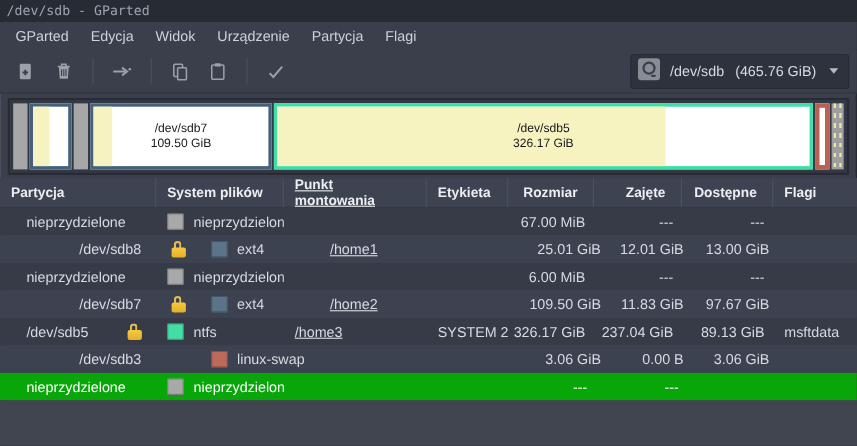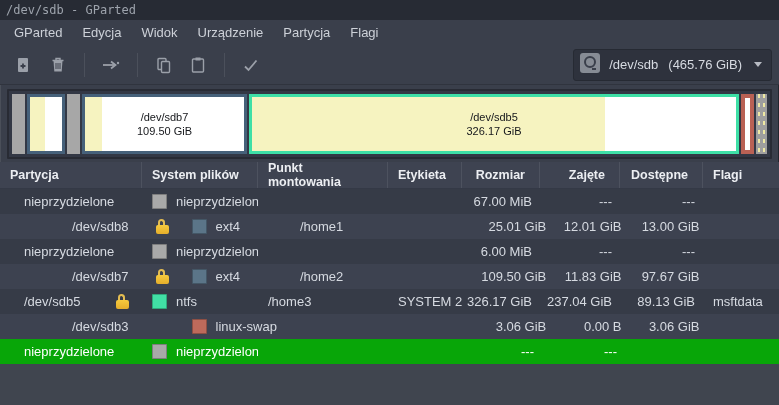--- a/index.html
+++ b/index.html
@@ -61,21 +61,21 @@
   .th:last-child{border-right:none;}
   .trow{height:25px;display:flex;align-items:flex-start;flex:none;color:#D6DAE1;font-size:13px;}
   .trow.odd{background:#363B47;}
   .trow.even{background:#3D4250;padding-left:48px;}
   .trow.selected{background:#08A608;color:#FFFFFF;}
   .td{display:flex;align-items:center;height:100%;box-sizing:border-box;padding:0 8px 0 10px;
       overflow:hidden;white-space:nowrap;}
   
   .c-part{width:142px;}
   .c-fs{width:116px;}
-  .c-mount{width:130px;}
+  .c-mount{width:130px;text-decoration:underline;}
   .c-label{width:74px;}
   .c-size{width:78px;justify-content:flex-end;}
   .c-used{width:80px;justify-content:flex-end;}
   .c-free{width:83px;justify-content:flex-end;}
   .c-flags{width:76px;}
   .th.c-size,.th.c-used,.th.c-free{padding-right:14px;}
   .td.c-part{padding-left:24px;}
   .part-name{flex:1;}
   .swatch{width:15px;height:15px;border-radius:1px;margin-right:9px;flex:none;
           box-shadow:inset 0 0 0 1px rgba(0,0,0,.25);}

